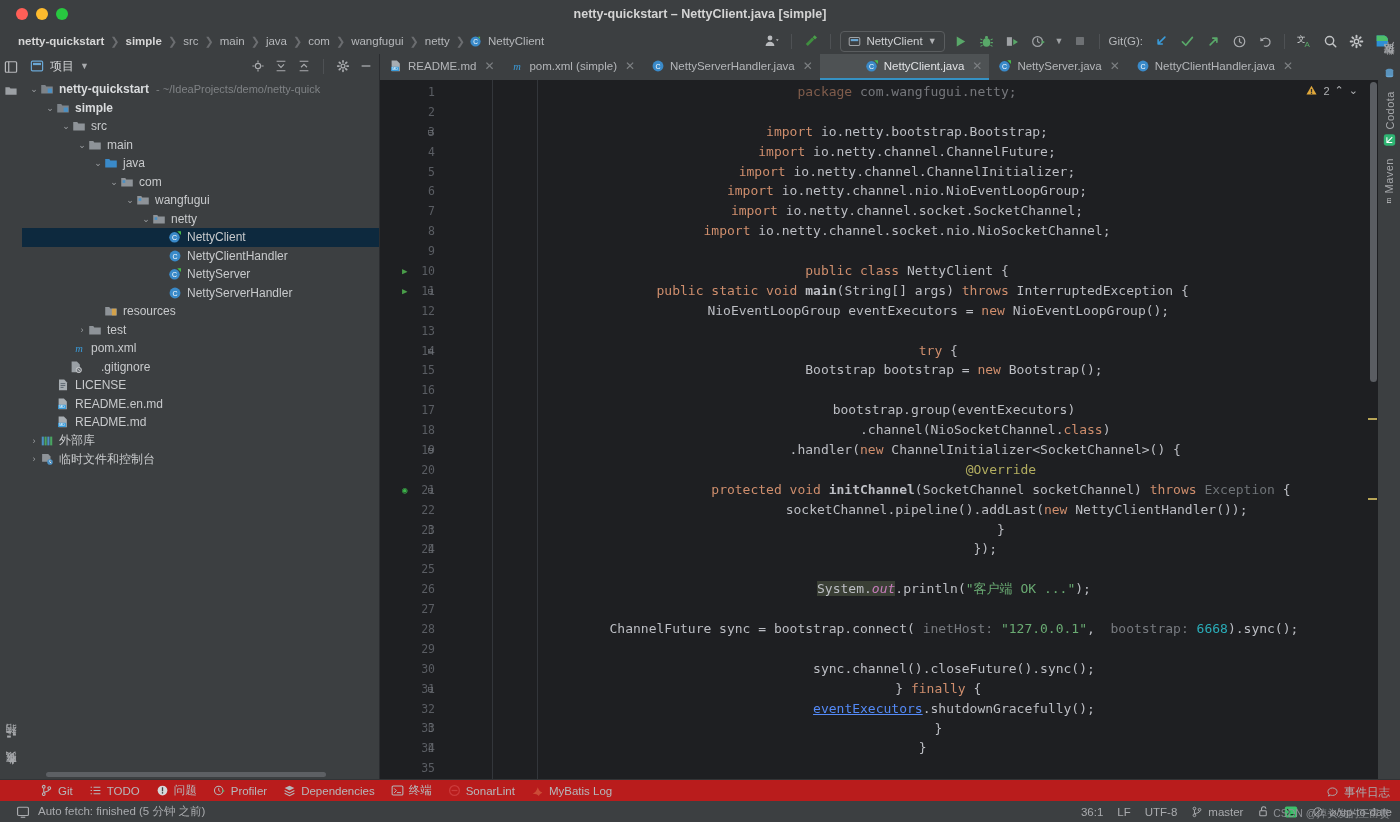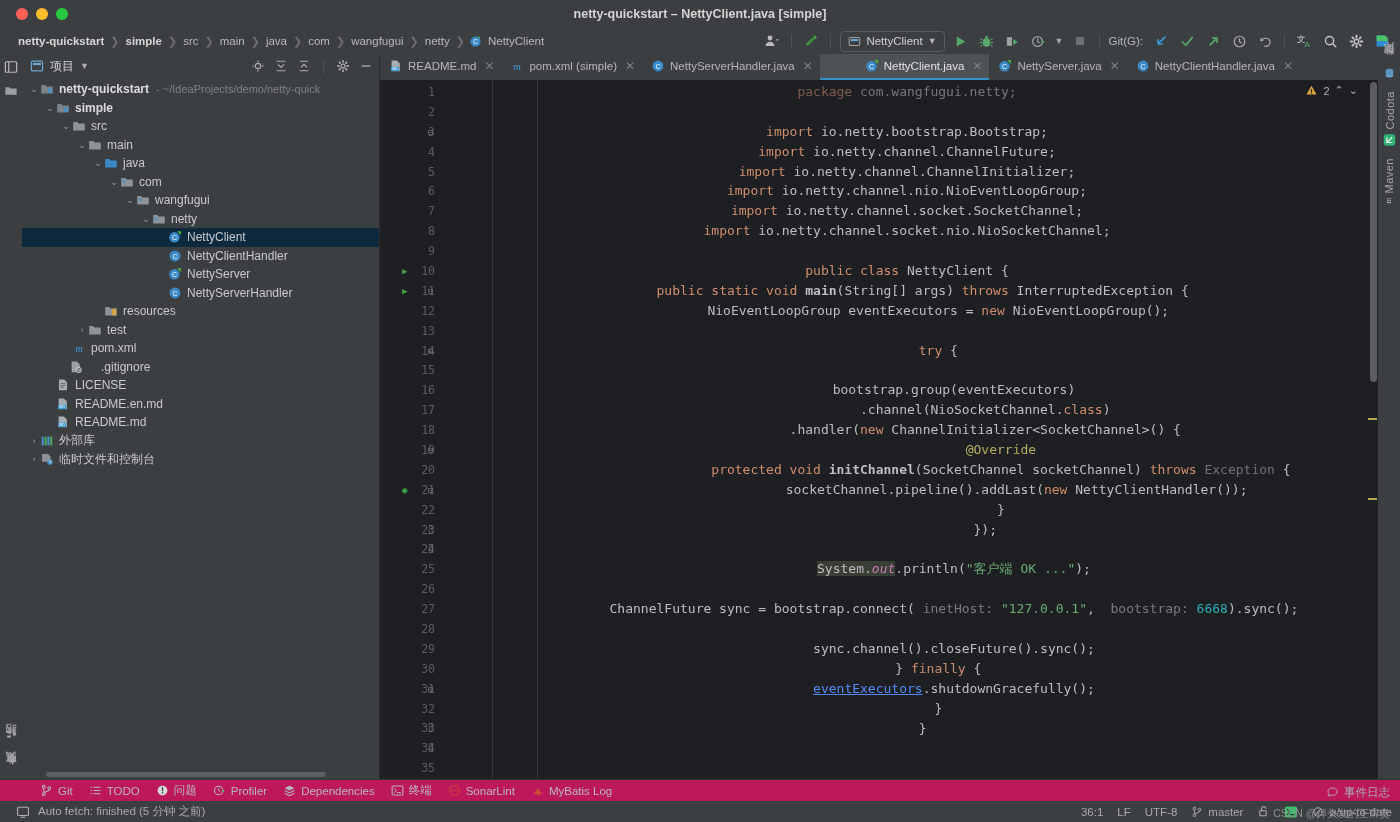--- a/index.html
+++ b/index.html
@@ -185,21 +185,21 @@
 
   
   .rightrail{
     width:22px; flex:0 0 22px; background:#3c3f41;
     display:flex; flex-direction:column; align-items:center;
     padding-top:8px; gap:12px;
   }
 
   
   .toolbar-bottom{
-    height:22px; flex:0 0 22px; background:#be185d;
+    height:22px; flex:0 0 22px; background:#b91c1c;
     display:flex; align-items:center; gap:16px; padding-left:40px;
     font-size:11.5px; color:#b6b8bb;
     border-top:1px solid #323437;
   }
   .tw{ display:flex; align-items:center; gap:5px; white-space:nowrap; }
   .statusbar{
     height:21px; flex:0 0 21px; background:#3c3f41;
     display:flex; align-items:center; padding:0 8px 0 16px;
     font-size:11.5px; color:#a9abae; gap:8px;
   }
@@ -875,20 +875,21 @@
             <div class="cline"><span class="kw">import</span><span class="plain"> io.netty.channel.ChannelInitializer;</span></div>
             <div class="cline"><span class="kw">import</span><span class="plain"> io.netty.channel.nio.NioEventLoopGroup;</span></div>
             <div class="cline"><span class="kw">import</span><span class="plain"> io.netty.channel.socket.SocketChannel;</span></div>
             <div class="cline"><span class="kw">import</span><span class="plain"> io.netty.channel.socket.nio.NioSocketChannel;</span></div>
             <div class="cline"></div>
             <div class="cline"><span class="kw">public class</span><span class="plain"> NettyClient {</span></div>
             <div class="cline"><span class="plain">    </span><span class="kw">public static void</span><span class="plain"> </span><span class="fn">main</span><span class="plain">(String[] args) </span><span class="kw">throws</span><span class="plain"> InterruptedException {</span></div>
             <div class="cline"><span class="plain">        NioEventLoopGroup eventExecutors = </span><span class="kw">new</span><span class="plain"> NioEventLoopGroup();</span></div>
             <div class="cline"></div>
             <div class="cline"><span class="plain">        </span><span class="kw">try</span><span class="plain"> {</span></div>
+            <div class="cline"><span class="plain">            Bootstrap bootstrap = </span><span class="kw">new</span><span class="plain"> Bootstrap();</span></div>
             <div class="cline"></div>
             <div class="cline"><span class="plain">            bootstrap.group(eventExecutors)</span></div>
             <div class="cline"><span class="plain">                    .channel(NioSocketChannel.</span><span class="kw">class</span><span class="plain">)</span></div>
             <div class="cline"><span class="plain">                    .handler(</span><span class="kw">new</span><span class="plain"> ChannelInitializer&lt;SocketChannel&gt;() {</span></div>
             <div class="cline"><span class="plain">                        </span><span class="ann">@Override</span></div>
             <div class="cline"><span class="plain">                        </span><span class="kw">protected void</span><span class="plain"> </span><span class="fn">initChannel</span><span class="plain">(SocketChannel socketChannel) </span><span class="kw">throws</span><span class="plain"> </span><span class="err">Exception</span><span class="plain"> {</span></div>
             <div class="cline"><span class="plain">                            socketChannel.pipeline().addLast(</span><span class="kw">new</span><span class="plain"> NettyClientHandler());</span></div>
             <div class="cline"><span class="plain">                        }</span></div>
             <div class="cline"><span class="plain">                    });</span></div>
             <div class="cline"></div>

